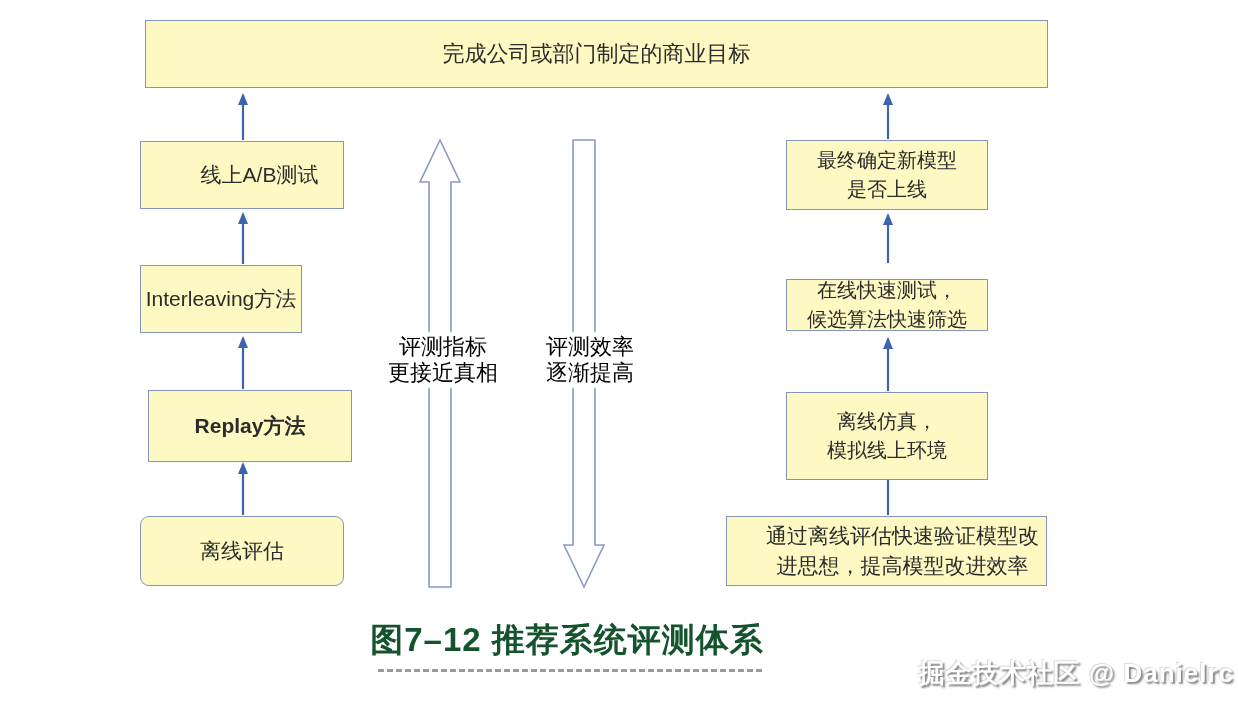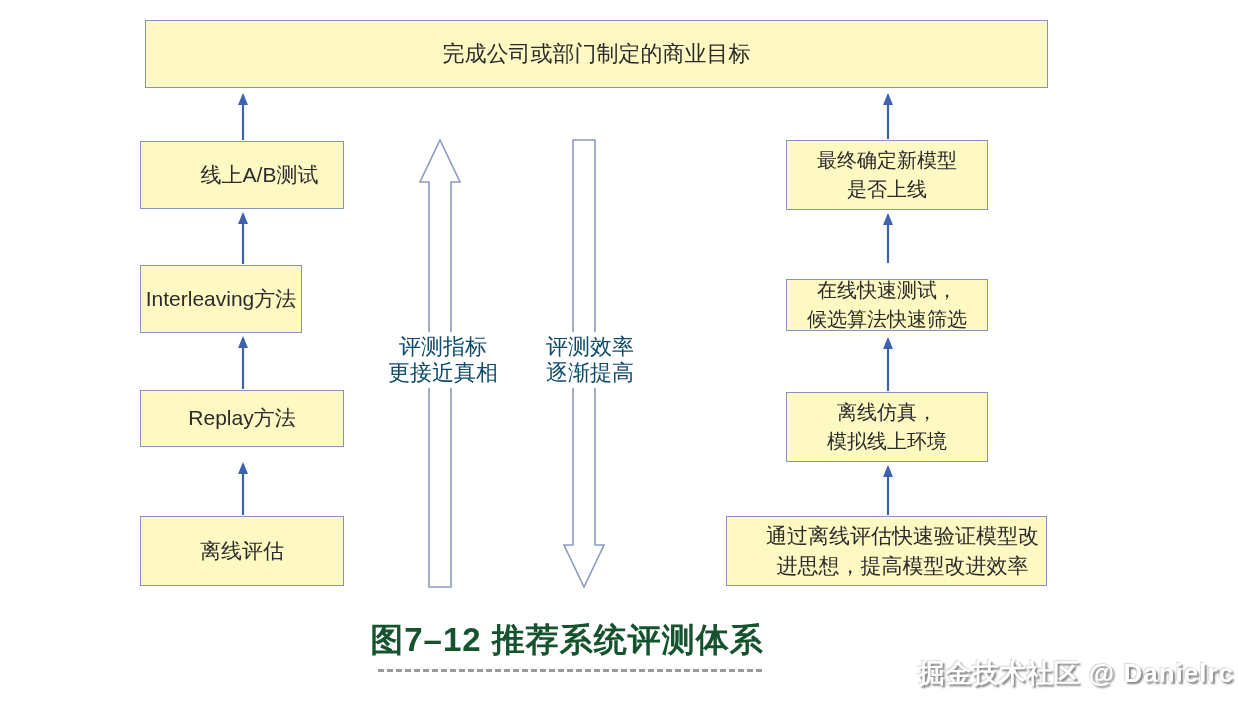--- a/index.html
+++ b/index.html
@@ -25,34 +25,34 @@
     justify-content: center;
     text-align: center;
     color: #2b2b2b;
     box-sizing: border-box;
   }
   .box .lbl { white-space: pre-line; line-height: 1.45; }
   .box-top    { left: 145px; top: 20px;  width: 903px; height: 68px; font-size: 22px; }
 
   .box-l1 { left: 140px; top: 141px; width: 204px; height: 68px; font-size: 21px; padding-left: 35px; }
   .box-l2 { left: 140px; top: 265px; width: 162px; height: 68px; font-size: 21px; }
-  .box-l3 { left: 140px; top: 390px; width: 204px; height: 57px; font-size: 21px; }
-  .box-l4 { left: 140px; top: 516px; width: 204px; height: 70px; font-size: 21px; }
+  .box-l3 { left: 148px; top: 390px; width: 204px; height: 72px; font-size: 21px; font-weight: bold; }
+  .box-l4 { left: 140px; top: 516px; width: 204px; height: 70px; font-size: 21px; border-radius: 9px; }
 
   .box-r1 { left: 786px; top: 140px; width: 202px; height: 70px; font-size: 20px; }
   .box-r2 { left: 786px; top: 279px; width: 202px; height: 52px; font-size: 20px; }
-  .box-r3 { left: 786px; top: 392px; width: 202px; height: 70px; font-size: 20px; }
+  .box-r3 { left: 786px; top: 392px; width: 202px; height: 88px; font-size: 20px; }
   .box-r4 { left: 726px; top: 516px; width: 321px; height: 70px; font-size: 21px; padding-left: 32px; }
 
   .axis-label {
     position: absolute;
     width: 140px;
     text-align: center;
     background: #ffffff;
-    color: #0c4a6e;
+    color: #000000;
     font-family: Liberation Serif, serif;
     font-size: 22px;
     line-height: 1.18;
     white-space: pre-line;
     padding: 2px 0;
   }
   .axis-label-up   { left: 373px; top: 332px; }
   .axis-label-down { left: 520px; top: 332px; }
 
   .caption {

